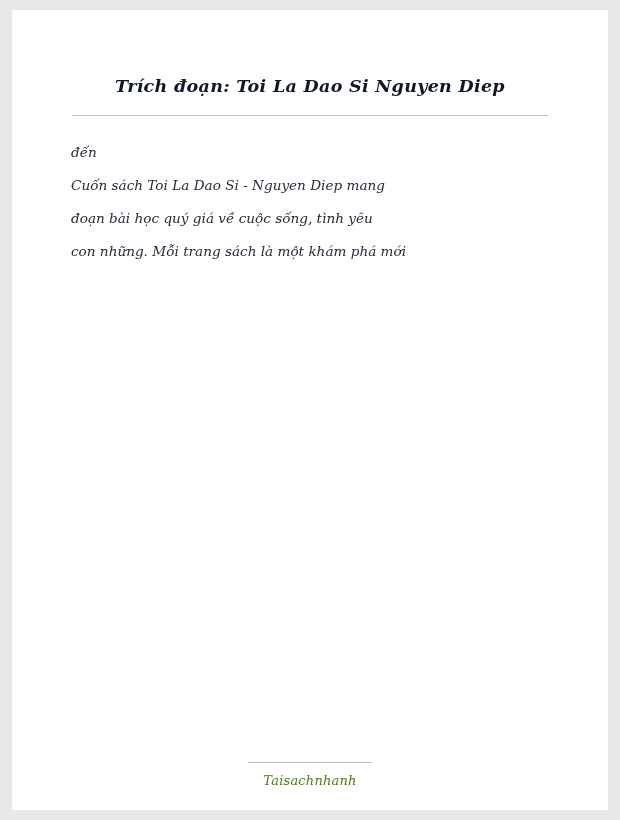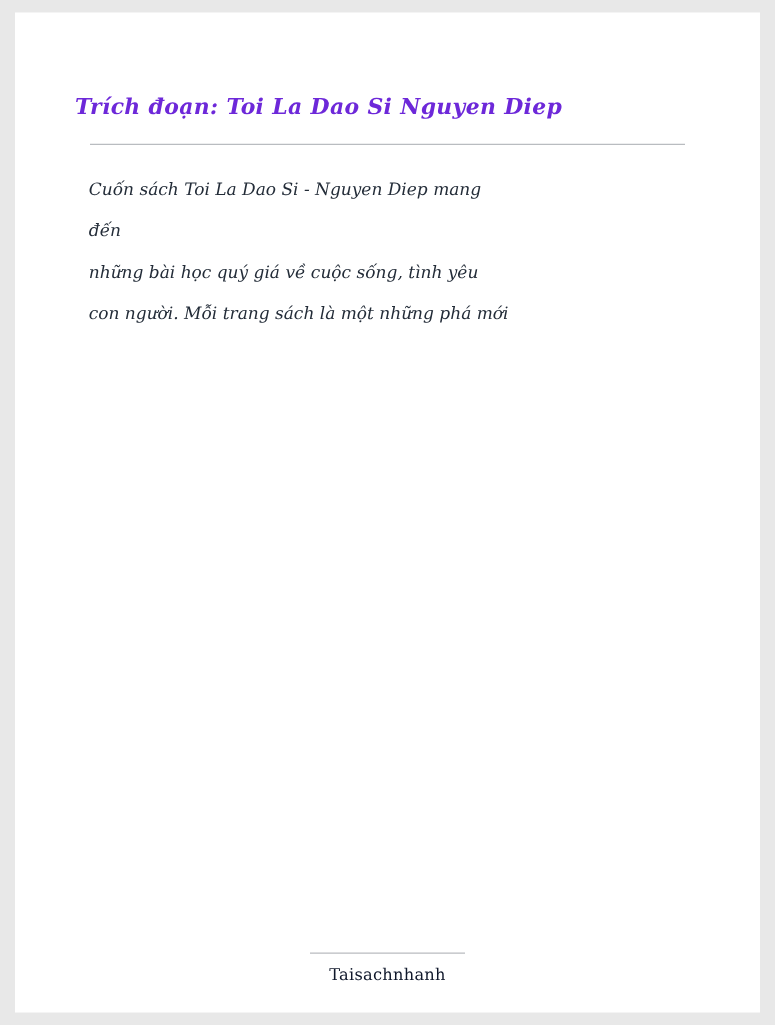--- a/index.html
+++ b/index.html
@@ -27,27 +27,27 @@
     left: 0;
     top: 0;
     right: 0;
     bottom: 0;
     padding: 0 48px;
     box-sizing: border-box;
   }
   .doc-title {
     margin: 0;
     padding-top: 66px;
-    text-align: left;
+    text-align: center;
     font-family: "DejaVu Serif", serif;
     font-style: italic;
     font-weight: bold;
     font-size: 17.5px;
     letter-spacing: 0.3px;
-    color: #6d28d9;
+    color: #0f172a;
     line-height: 1.2;
   }
   .title-rule {
     margin: 18px 12px 0 12px;
     height: 1px;
     background: #b9bcc0;
   }
   .body-block {
     margin-top: 30px;
     padding-left: 11px;
@@ -69,40 +69,41 @@
     text-align: center;
   }
   .footer-rule {
     width: 124px;
     height: 1px;
     background: #b9bcc0;
     margin: 0 auto 10px auto;
   }
   .footer-text {
     font-family: "DejaVu Serif", serif;
+    font-style: italic;
     font-size: 13px;
-    color: #0f172a;
+    color: #4d7c0f;
     letter-spacing: 0.2px;
   }
 </style>
 </head>
 <body>
 
 <div class="page">
   <div class="page-inner">
 
     <h1 class="doc-title">Trích đoạn: Toi La Dao Si Nguyen Diep</h1>
 
     <div class="title-rule"></div>
 
     <div class="body-block">
+      <p class="body-line">đến</p>
       <p class="body-line">Cuốn sách Toi La Dao Si - Nguyen Diep mang</p>
-      <p class="body-line">đến</p>
-      <p class="body-line">những bài học quý giá về cuộc sống, tình yêu</p>
-      <p class="body-line">con người. Mỗi trang sách là một những phá mới</p>
+      <p class="body-line">đoạn bài học quý giá về cuộc sống, tình yêu</p>
+      <p class="body-line">con những. Mỗi trang sách là một khám phá mới</p>
     </div>
 
     <div class="footer">
       <div class="footer-rule"></div>
       <div class="footer-text">Taisachnhanh</div>
     </div>
 
   </div>
 </div>
 

